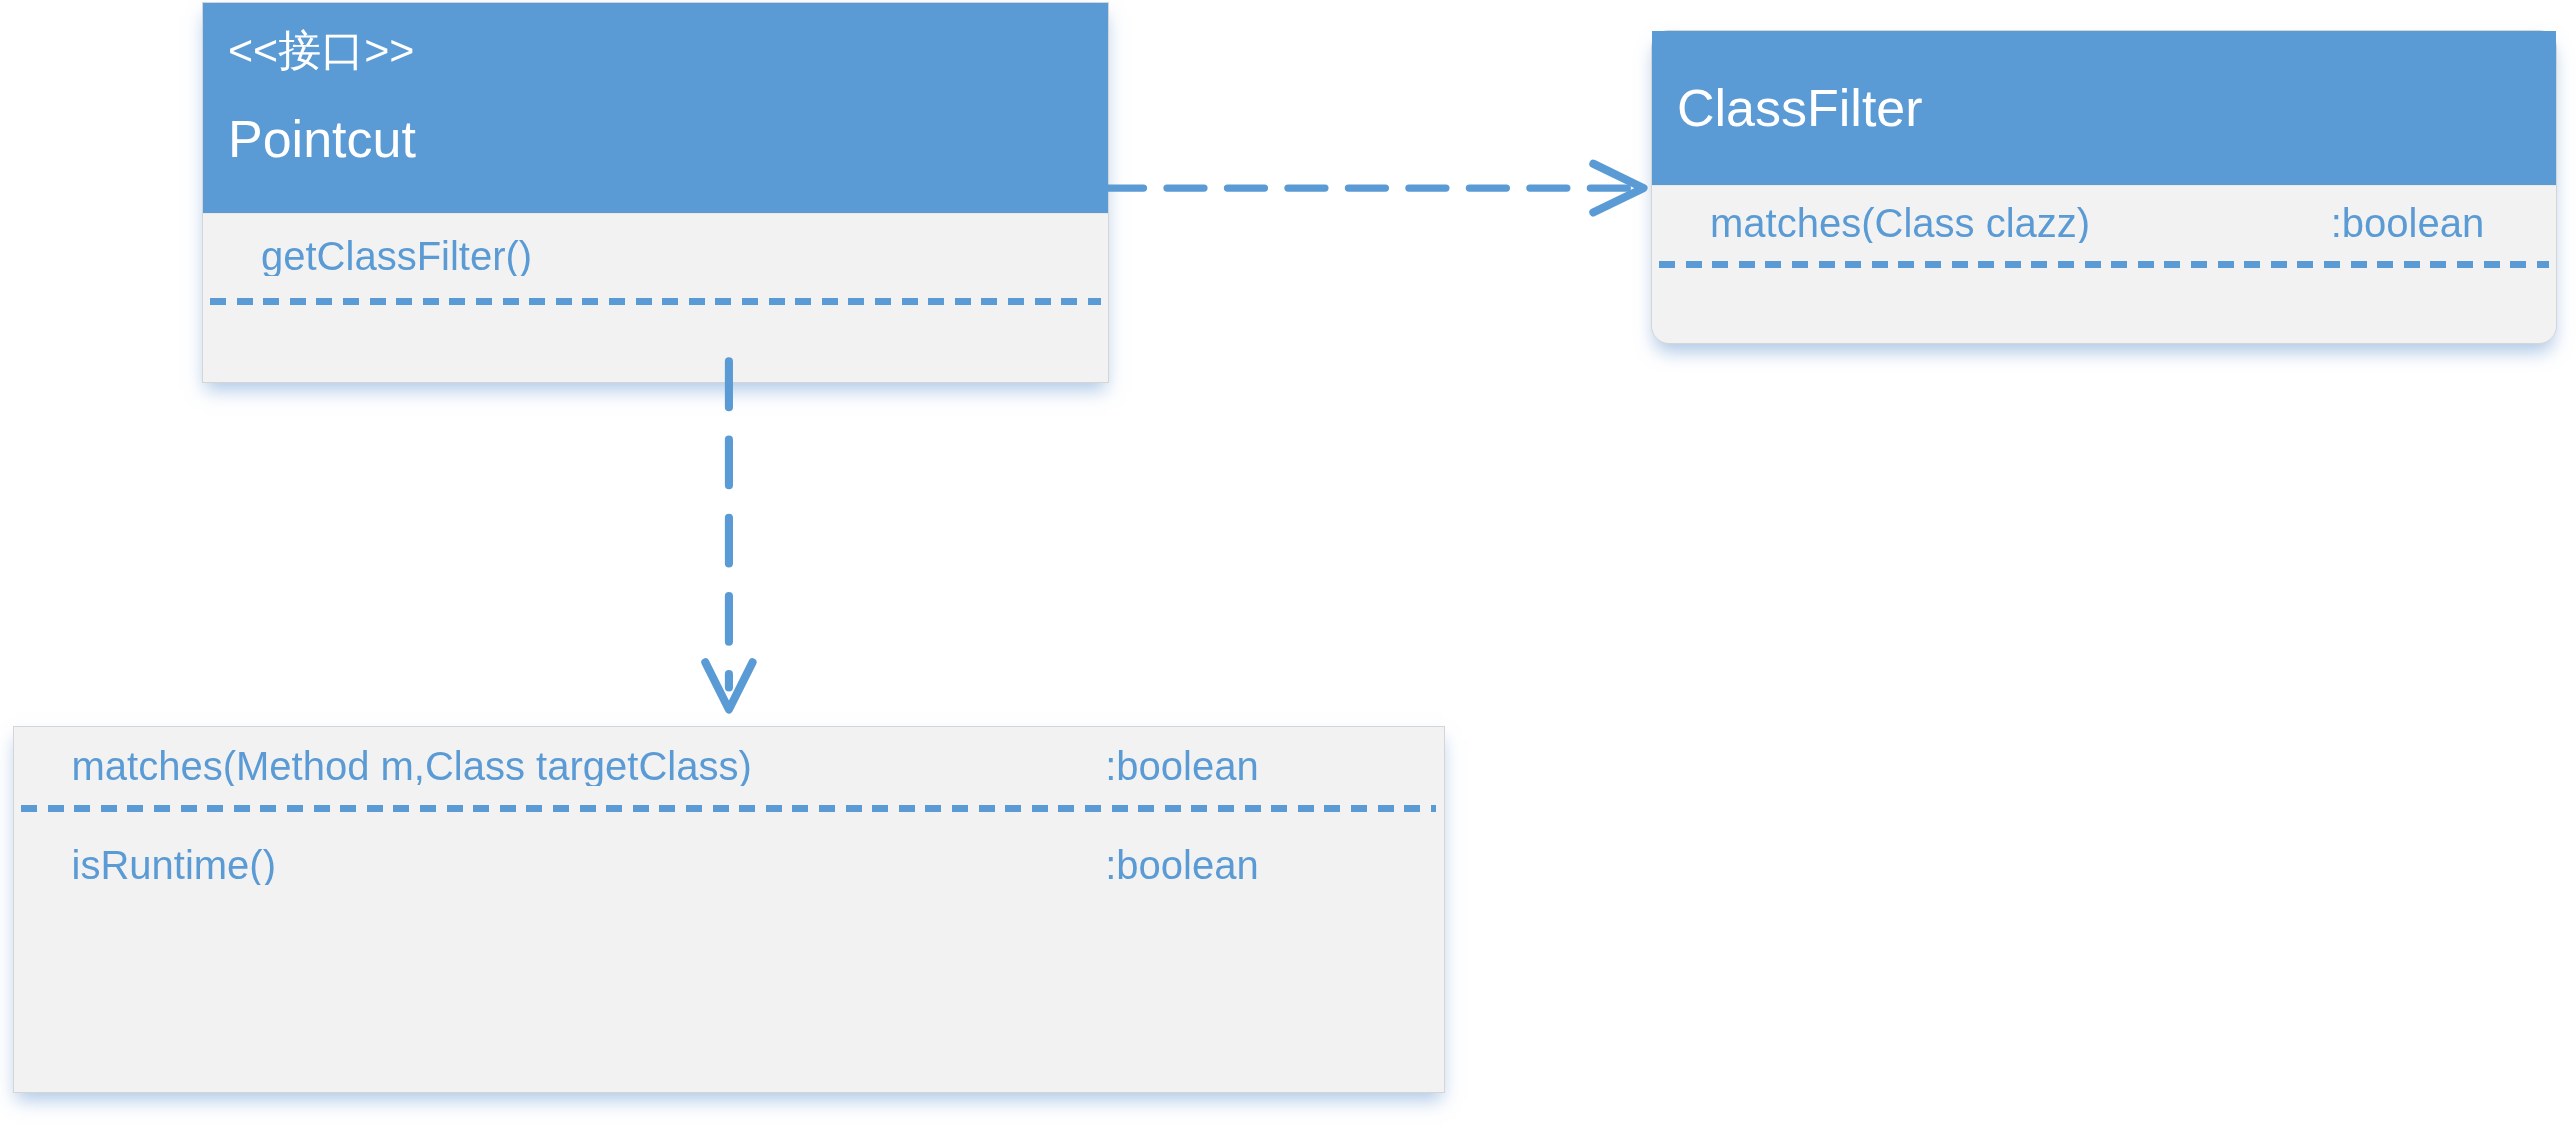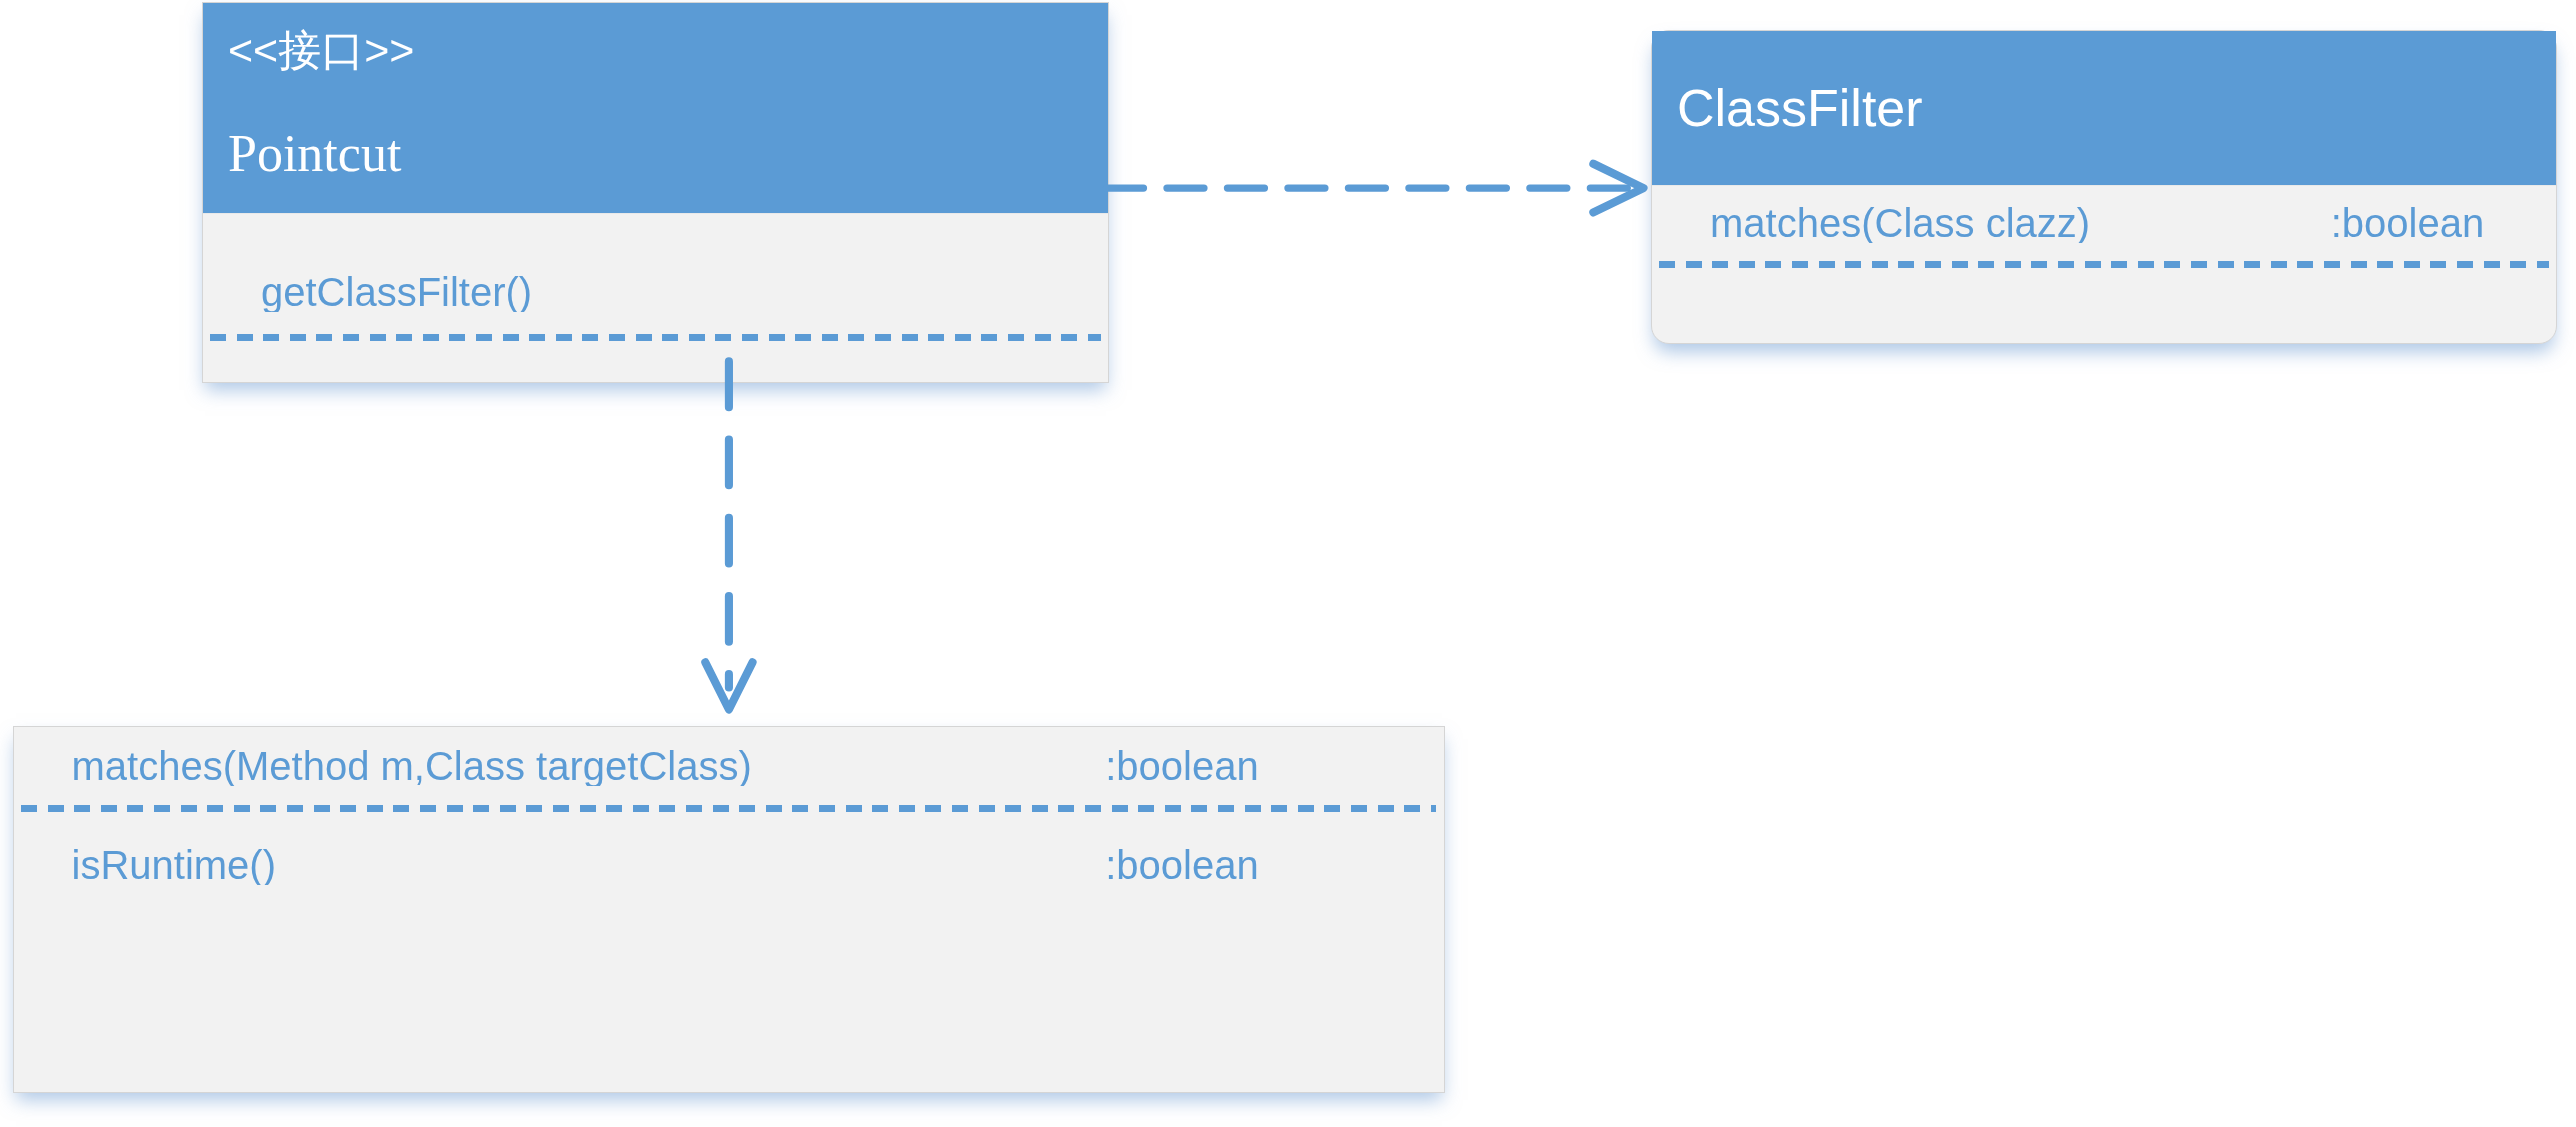--- a/index.html
+++ b/index.html
@@ -64,23 +64,23 @@
   .sep {
     flex: 0 0 auto;
     height: 7.4px;
     margin: 0 7.4px;
     background: repeating-linear-gradient(90deg,
       #5b9bd5 0px, #5b9bd5 16px,
       transparent 16px, transparent 26.6px);
   }
 
   
-  #box-pointcut { left: 202px; top: 1.5px; width: 907px; height: 381px; gap: 36px; }
+  #box-pointcut { left: 202px; top: 1.5px; width: 907px; height: 381px; }
   #box-pointcut .uml-header { height: 211px; padding-top: 26.6px; }
-  #box-pointcut .uml-header .class-name { margin-top: 56px; font-family: Liberation Serif, serif; }
+  #box-pointcut .uml-header .class-name { margin-top: 41px; }
   #box-pointcut .row-1 { height: 84px; }
   #box-pointcut .row-2 { flex: 1 1 auto; }
 
   
   #box-classfilter { left: 1651px; top: 29.5px; width: 906px; height: 314px; border-radius: 18px; }
   #box-classfilter .uml-header { height: 155px; justify-content: center; }
   #box-classfilter .row-1 { height: 75px; }
   #box-classfilter .member-type { width: 215px; }
   #box-classfilter .row-empty { flex: 1 1 auto; }
 

